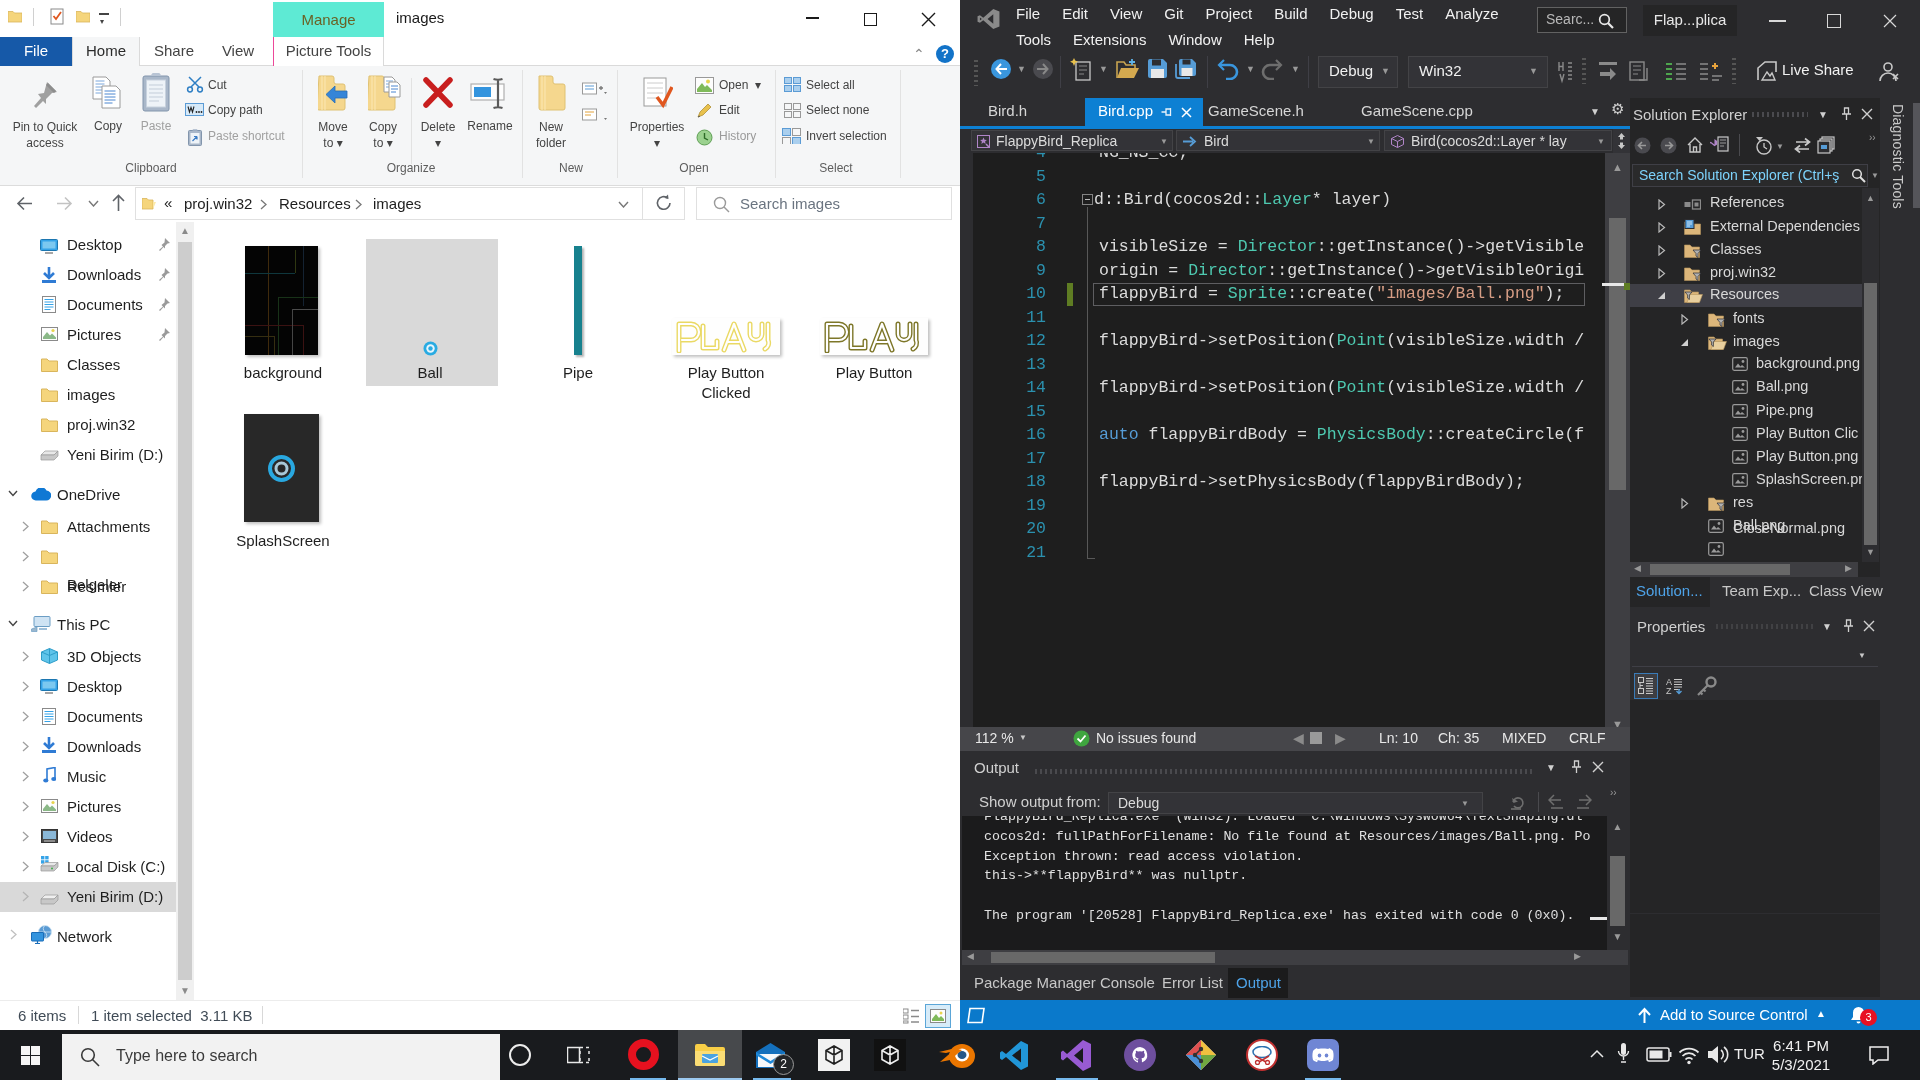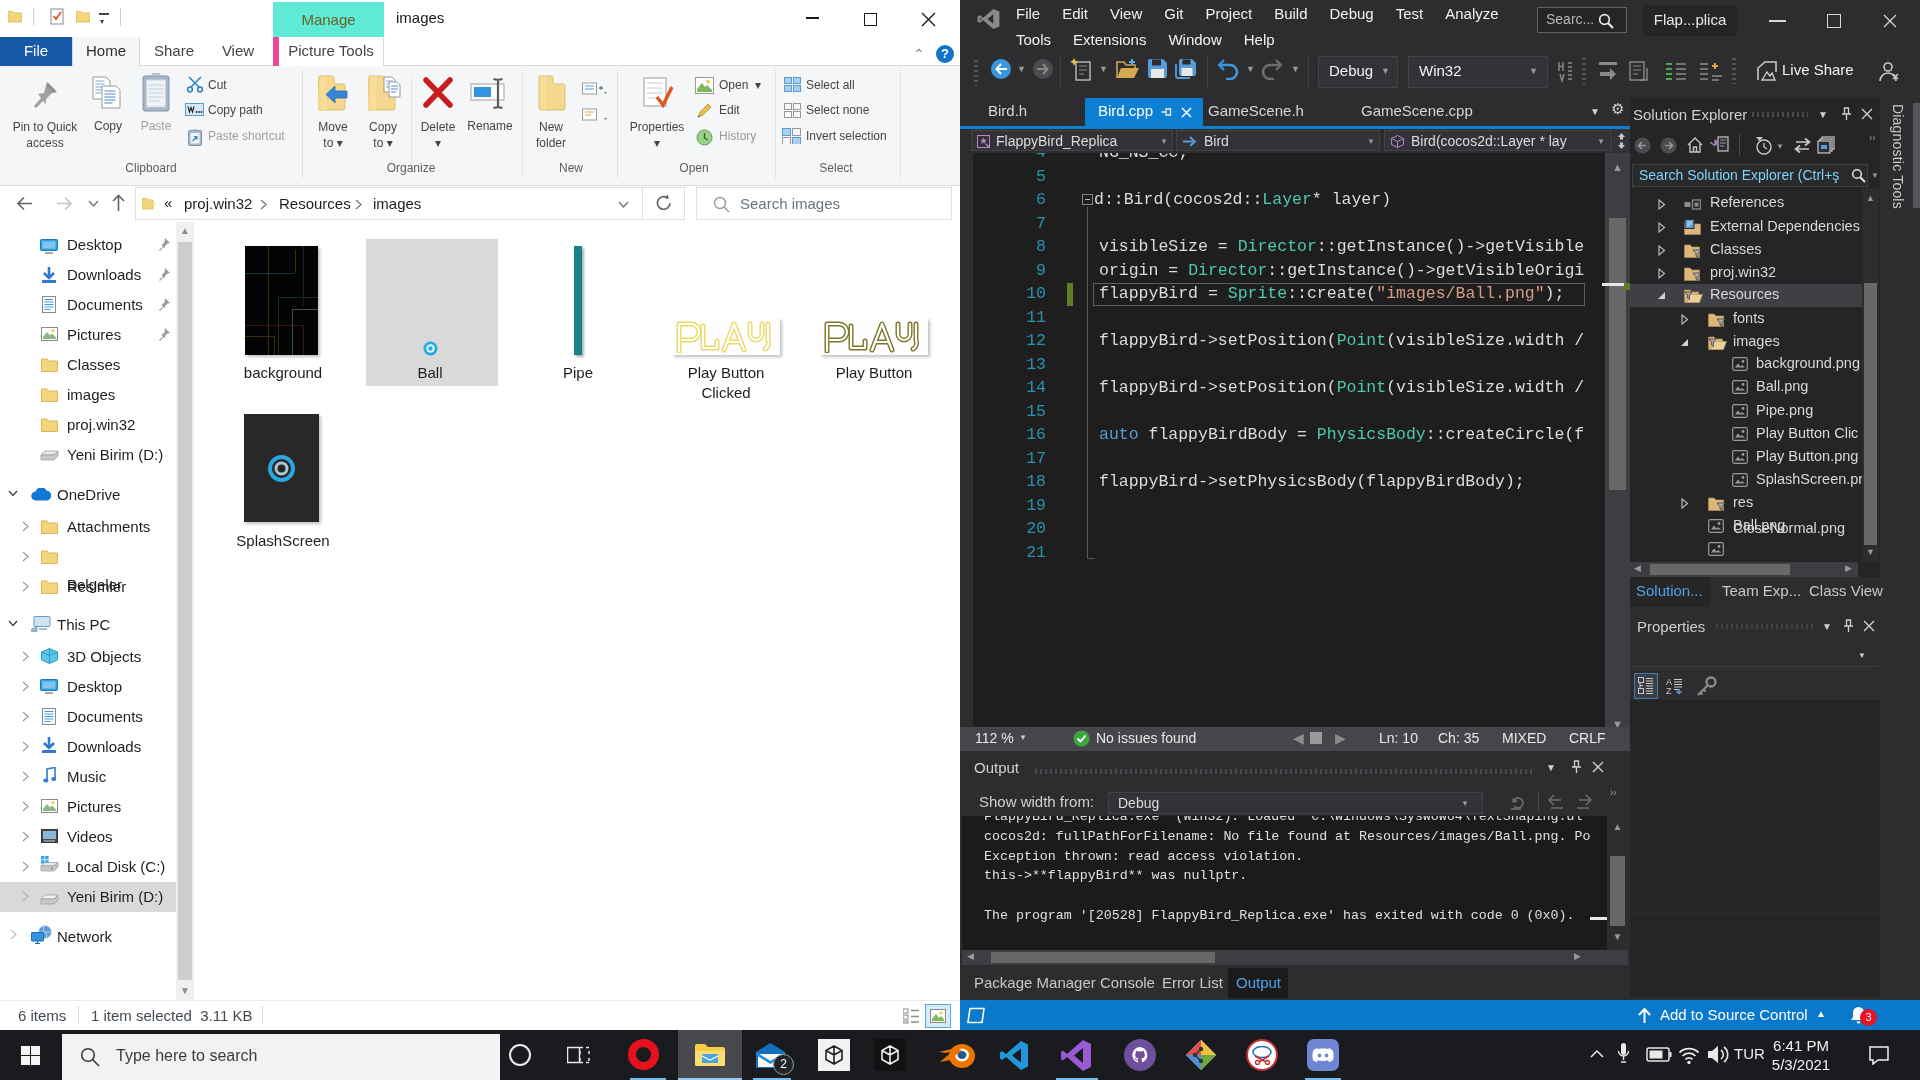--- a/index.html
+++ b/index.html
@@ -41,21 +41,21 @@
     <svg class="ab" style="left:921px;top:12px;" width="15" height="15" viewBox="0 0 15 15">
           <path d="M1 1 L14 14 M14 1 L1 14" stroke="#1a1a1a" stroke-width="1.4"></path>
         </svg>
   </div>
 
   <div class="ab" style="left:0;top:37px;width:960px;height:29px;background:#fff;border-bottom:1px solid #dadada;box-sizing:border-box;">
     <div class="ab" style="left:0;top:0;width:72px;height:29px;background:#1659a8;color:#fff;font-size:15px;text-align:center;line-height:28px;">File</div>
     <div class="ab" style="left:72px;top:0;width:68px;height:29px;background:#f5f6f7;border-left:1px solid #dadada;border-right:1px solid #dadada;box-sizing:border-box;color:#2b2b2b;font-size:15px;text-align:center;line-height:28px;">Home</div>
     <div class="ab" style="left:140px;top:0;width:68px;height:29px;color:#444;font-size:15px;text-align:center;line-height:28px;">Share</div>
     <div class="ab" style="left:208px;top:0;width:60px;height:29px;color:#444;font-size:15px;text-align:center;line-height:28px;">View</div>
-    <div class="ab" style="left:273px;top:0;width:111px;height:29px;background:#fff;border-left:6px solid #ec4899;border-right:1px solid #dadada;box-sizing:border-box;color:#444;font-size:15px;text-align:center;line-height:28px;">Picture Tools</div>
+    <div class="ab" style="left:273px;top:0;width:111px;height:29px;background:#fff;border-left:1px solid #ec4899;border-right:1px solid #dadada;box-sizing:border-box;color:#444;font-size:15px;text-align:center;line-height:28px;">Picture Tools</div>
   </div>
 
   <div id="ribbon" class="ab" style="left:0;top:66px;width:960px;height:120px;background:#f5f6f7;border-bottom:1px solid #dcdcdc;box-sizing:border-box;font-size:12px;color:#444;">
 
     <div class="ab" style="left:302px;top:4px;width:1px;height:108px;background:#e2e2e2;"></div>
     <div class="ab" style="left:522px;top:4px;width:1px;height:108px;background:#e2e2e2;"></div>
     <div class="ab" style="left:617px;top:4px;width:1px;height:108px;background:#e2e2e2;"></div>
     <div class="ab" style="left:775px;top:4px;width:1px;height:108px;background:#e2e2e2;"></div>
     <div class="ab" style="left:900px;top:4px;width:1px;height:108px;background:#e2e2e2;"></div>
 
@@ -770,21 +770,21 @@
   <div id="output" class="ab" style="left:0;top:751px;width:670px;height:249px;background:#2d2d30;">
     <div class="ab" style="left:14px;top:8px;font-size:15px;color:#d0d0d0;">Output</div>
     <div class="ab" style="left:75px;top:18px;width:500px;height:5px;background-image:repeating-linear-gradient(90deg,#4a4a4e 0 2px,transparent 2px 5px);"></div>
     <div class="ab" style="left:586px;top:11px;font-size:10px;color:#d0d0d0;">▼</div>
     <svg class="ab" style="left:610px;top:9px;" width="13" height="14" viewBox="0 0 13 14">
           <path d="M4.5 1 h4 v6 h-4 z M6.5 7 v6 M2 7 h9" stroke="#d0d0d0" stroke-width="1.3" fill="none"></path>
         </svg>
     <svg class="ab" style="left:632px;top:10px;" width="12" height="12" viewBox="0 0 12 12">
           <path d="M1 1 L11 11 M11 1 L1 11" stroke="#d0d0d0" stroke-width="1.4"></path>
         </svg>
-    <div class="ab" style="left:19px;top:42px;font-size:15px;color:#d0d0d0;">Show width from:</div>
+    <div class="ab" style="left:19px;top:42px;font-size:15px;color:#d0d0d0;">Show output from:</div>
     <div class="ab" style="left:148px;top:41px;width:375px;height:22px;background:#333337;border:1px solid #434346;box-sizing:border-box;">
       <div class="ab" style="left:9px;top:2px;font-size:14px;color:#dcdcdc;">Debug</div>
       <div class="ab" style="left:352px;top:6px;font-size:8px;color:#999;">▼</div>
     </div>
     <svg class="ab" style="left:548px;top:42px;" width="20" height="20" viewBox="0 0 20 20">
           <path d="M5 9 a5 5 0 1 1 1 4" stroke="#6e6e6e" stroke-width="1.6" fill="none"></path>
           <path d="M4 5 L5.5 10 L10 8.5" fill="#6e6e6e"></path>
           <path d="M3 16 h10" stroke="#6e6e6e" stroke-width="1.6"></path>
         </svg>
     <div class="ab" style="left:578px;top:41px;width:1px;height:20px;background:#4a4a4e;"></div>

